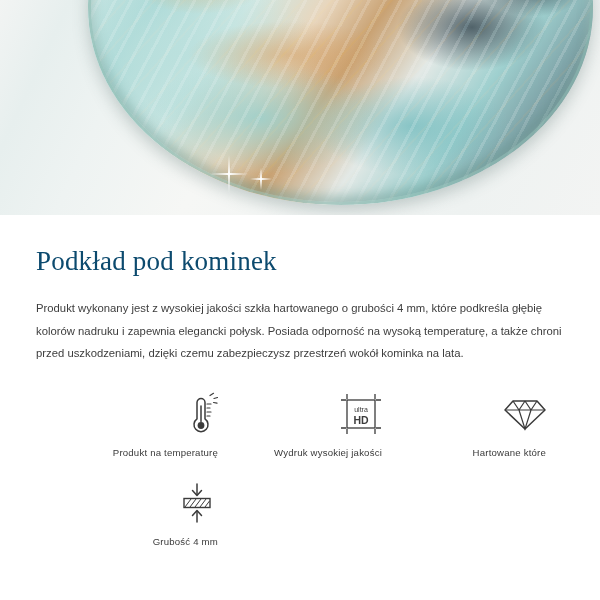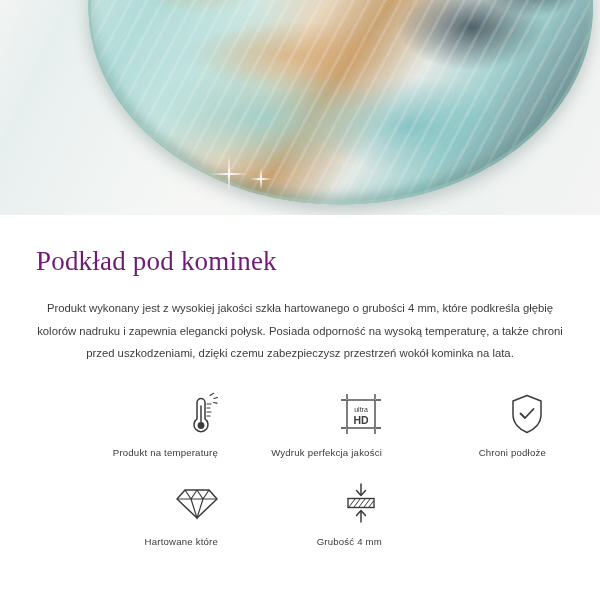--- a/index.html
+++ b/index.html
@@ -124,33 +124,32 @@
   .sparkle.s2:after  { left: 10px; height: 22px; }
 
   
   .content {
     padding: 28px 36px 0 36px;
   }
   .headline {
     font-family: "Liberation Serif", serif;
     font-size: 27px;
     line-height: 1.34;
-    color: #701a75;
+    color: #0c4a6e;
     font-weight: 400;
     margin: 0 0 18px 0;
     letter-spacing: 0.2px;
   }
   .headline .line { display: block; }
   .body-text {
     font-size: 11.3px;
     line-height: 2.0;
     color: #3d3d3d;
     margin: 0;
     max-width: 540px;
-    text-align: center;
   }
 
   
   .features {
     margin-top: 26px;
     display: grid;
     grid-template-columns: repeat(3, 1fr);
     row-gap: 22px;
     padding: 0 18px;
   }
@@ -214,32 +213,23 @@
       <div class="feature">
         <div class="glyph">
           <svg width="42" height="42" viewBox="0 0 42 42">
             <rect x="7" y="7" width="28" height="28" fill="none" stroke="#3b3b3b" stroke-width="1.3"></rect>
             <text x="21" y="19" text-anchor="middle" font-family="Liberation Sans, sans-serif" font-size="7" fill="#3b3b3b">ultra</text>
             <text x="21" y="30.5" text-anchor="middle" font-family="Liberation Sans, sans-serif" font-size="10.5" font-weight="bold" fill="#3b3b3b">HD</text>
             <path d="M1 7h5M1 35h5M36 7h5M36 35h5" stroke="#3b3b3b" stroke-width="1.3"></path>
             <path d="M7 1v5M35 1v5M7 36v5M35 36v5" stroke="#3b3b3b" stroke-width="1.3"></path>
           </svg>
         </div>
-        <div class="caption">Wydruk perfekcja jakości</div>
-      </div>
-
-      <div class="feature">
-        <div class="glyph">
-          <svg width="38" height="44" viewBox="0 0 38 44">
-            <path d="M19 3.5L5 9v13.5C5 31 11 37.5 19 40.5 27 37.5 33 31 33 22.5V9L19 3.5z" fill="none" stroke="#3b3b3b" stroke-width="1.5" stroke-linejoin="round"></path>
-            <path d="M12.5 21.5l4.5 4.5 8.5-9" fill="none" stroke="#3b3b3b" stroke-width="1.8" stroke-linecap="round" stroke-linejoin="round"></path>
-          </svg>
-        </div>
-        <div class="caption">Chroni podłoże</div>
-      </div>
+        <div class="caption">Wydruk wysokiej jakości</div>
+      </div>
+
 
       <div class="feature">
         <div class="glyph">
           <svg width="42" height="38" viewBox="0 0 42 38">
             <path d="M9 6h24l8 9-20 19L1 15 9 6z" fill="none" stroke="#3b3b3b" stroke-width="1.5" stroke-linejoin="round"></path>
             <path d="M1 15h40M9 6l6 9 6-9M33 6l-6 9-6-9M15 15l6 19 6-19" fill="none" stroke="#3b3b3b" stroke-width="1.2"></path>
           </svg>
         </div>
         <div class="caption">Hartowane które</div>
       </div>

